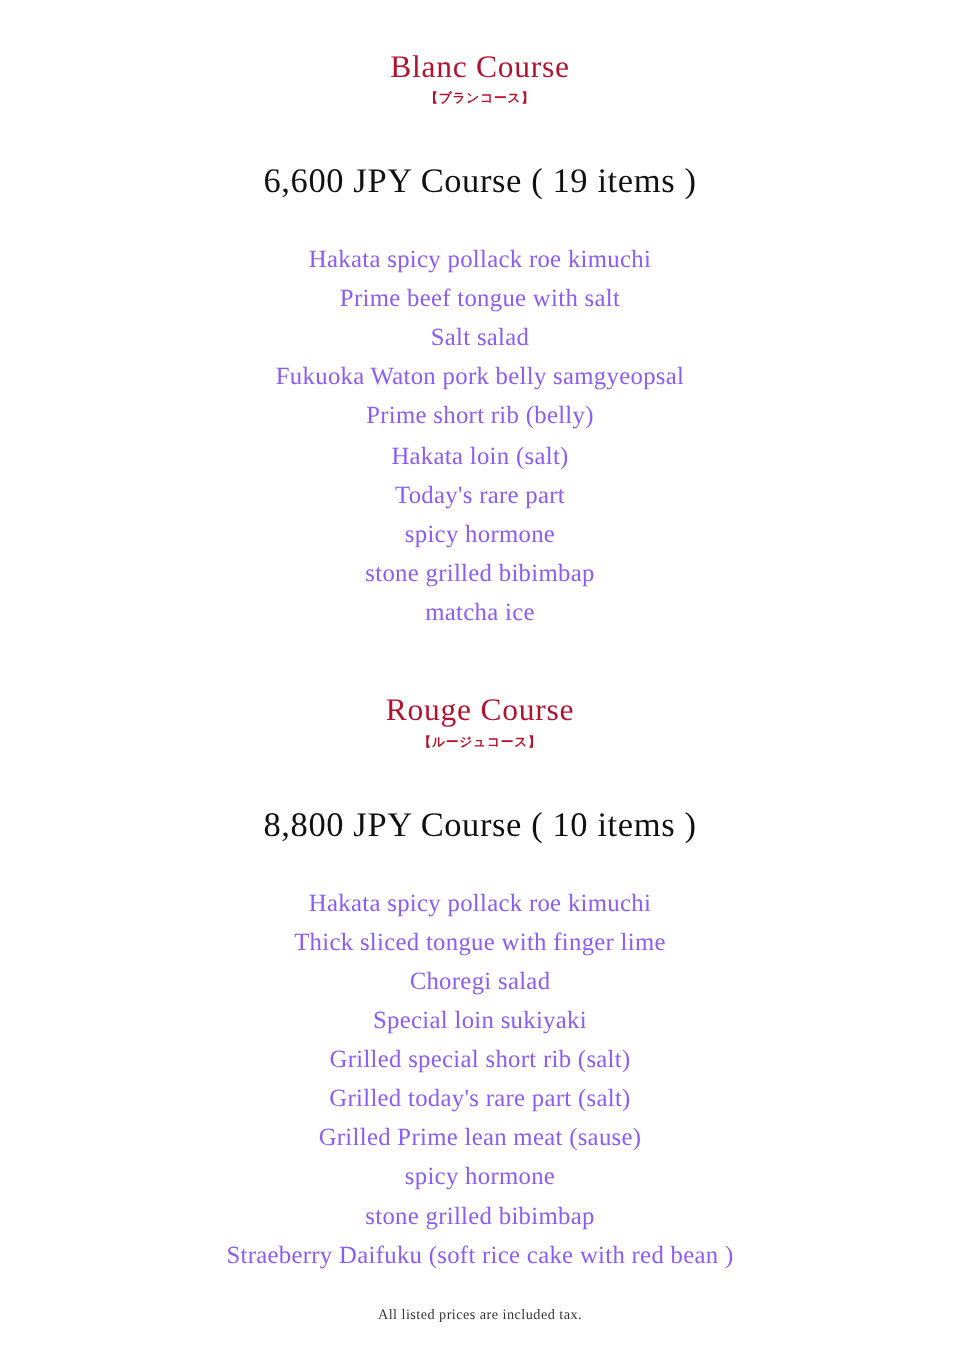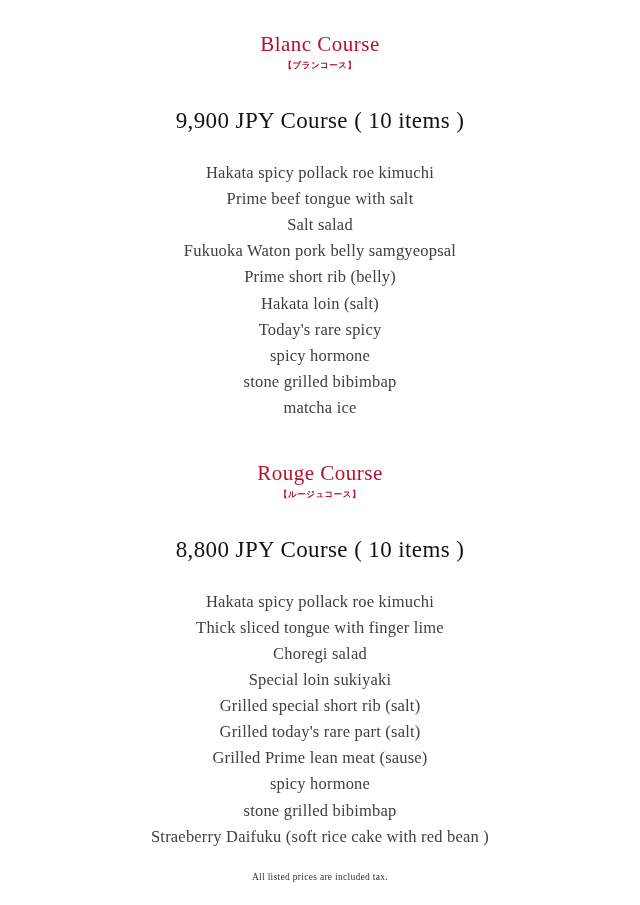--- a/index.html
+++ b/index.html
@@ -57,21 +57,21 @@
   .items {
     margin-top: 26px;
     display: flex;
     flex-direction: column;
     align-items: center;
     width: 100%;
   }
   .item {
     font-family: "Liberation Serif", serif;
     font-size: 16.5px;
-    color: #404040;
+    color: #8b5cf6;
     text-align: center;
     line-height: 1.58;
     letter-spacing: 0.2px;
   }
   .gap {
     height: 40px;
   }
   .footnote {
     margin-top: 22px;
     font-family: "Liberation Serif", serif;
@@ -82,29 +82,29 @@
   }
 </style>
 </head>
 <body>
 
 <div class="page">
 
   <div class="course-block">
     <div class="course-title">Blanc Course</div>
     <div class="course-title-jp">【ブランコース】</div>
-    <div class="price-line">9,900 JPY Course ( 10 items )</div>
+    <div class="price-line">6,600 JPY Course ( 19 items )</div>
     <div class="items">
       <div class="item">Hakata spicy pollack roe kimuchi</div>
       <div class="item">Prime beef tongue with salt</div>
       <div class="item">Salt salad</div>
       <div class="item">Fukuoka Waton pork belly samgyeopsal</div>
       <div class="item">Prime short rib (belly)</div>
       <div class="item">Hakata loin (salt)</div>
-      <div class="item">Today's rare spicy</div>
+      <div class="item">Today's rare part</div>
       <div class="item">spicy hormone</div>
       <div class="item">stone grilled bibimbap</div>
       <div class="item">matcha ice</div>
     </div>
   </div>
 
   <div class="gap"></div>
 
   <div class="course-block">
     <div class="course-title">Rouge Course</div>

